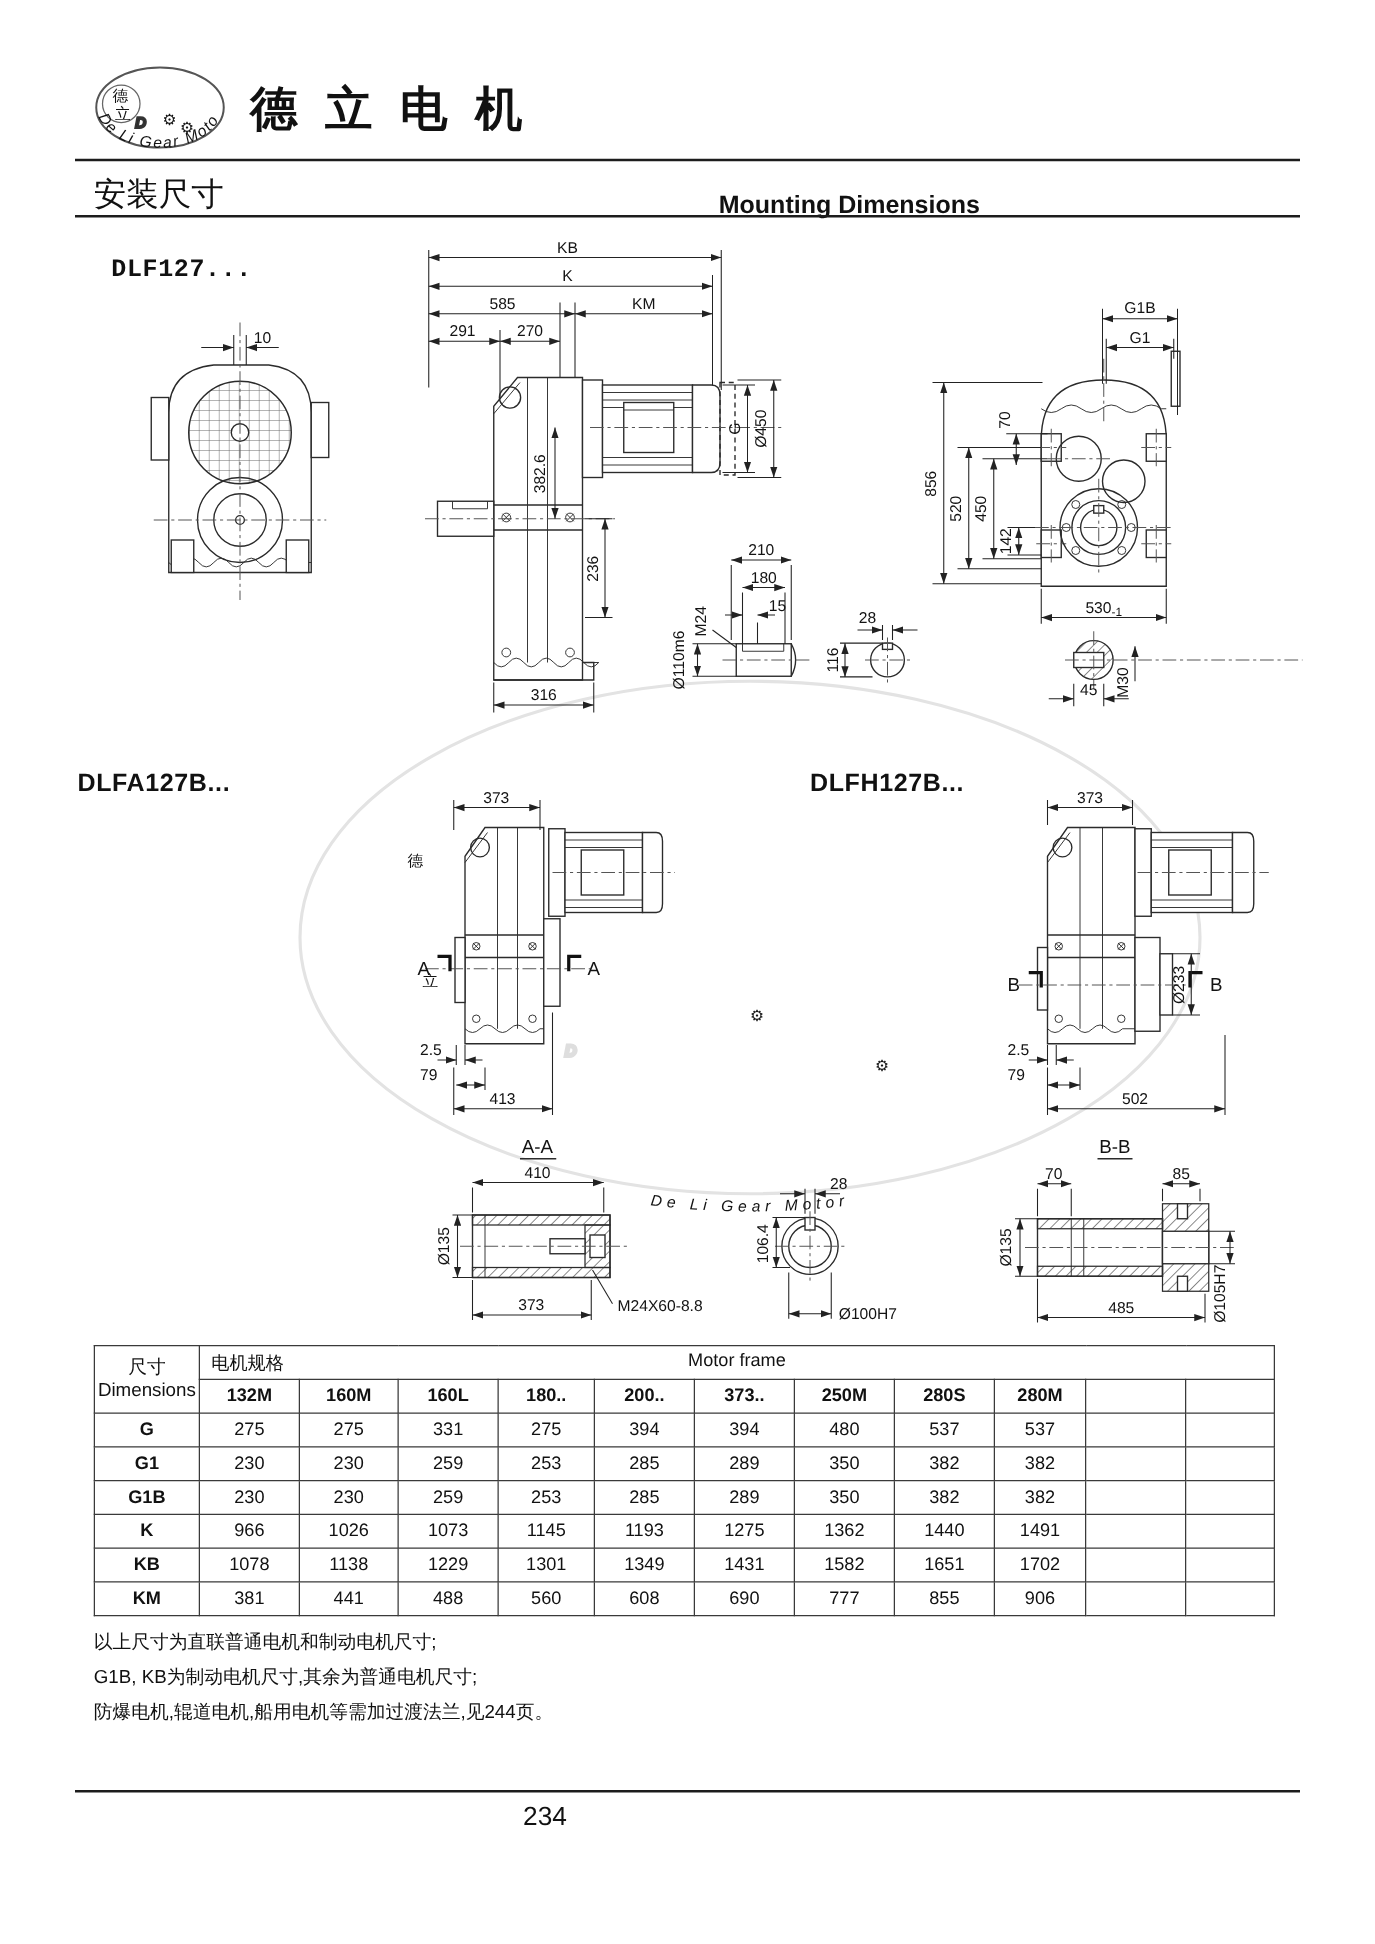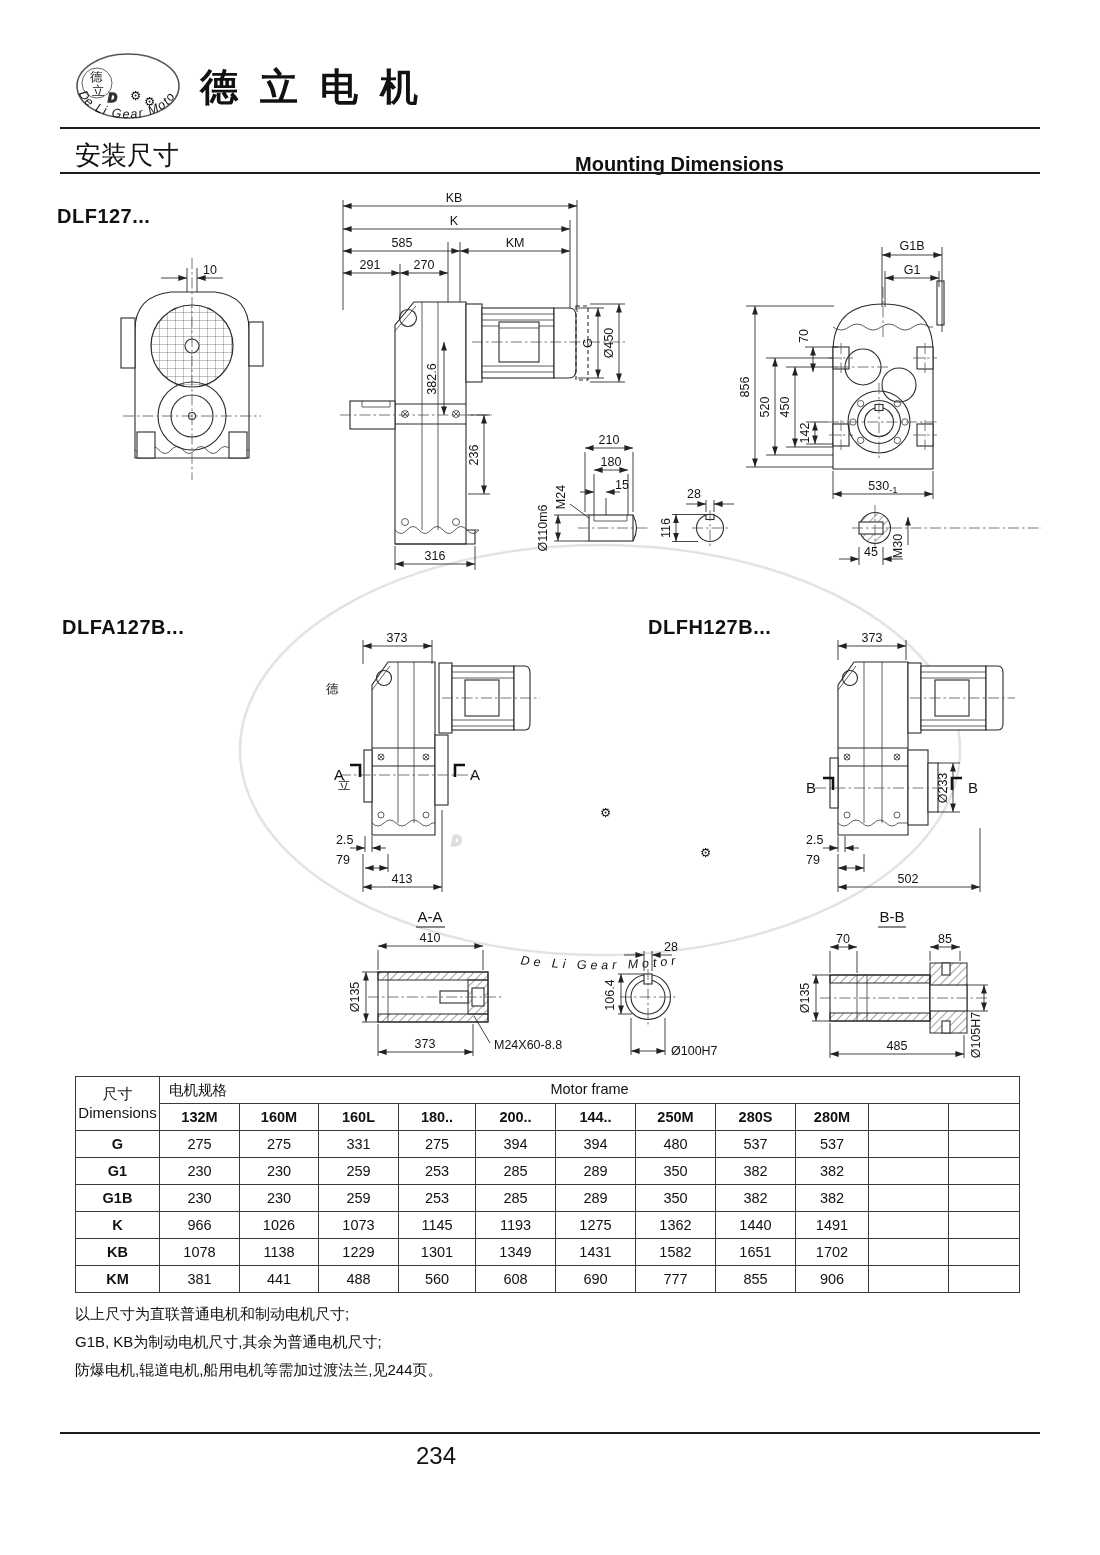--- a/index.html
+++ b/index.html
@@ -25,21 +25,21 @@
   #dimtable{position:absolute;left:75px;top:1076px;border-collapse:collapse;table-layout:fixed;width:944px;}
   #dimtable td{border:1px solid #3a3a3a;text-align:center;font-size:14.5px;height:26px;padding:0;}
   #dimtable .dimhead{font-size:15px;line-height:1.25;}
   #dimtable .group{text-align:left;padding-left:9px;position:relative;}
   #dimtable .group .gen{position:absolute;left:0;right:0;text-align:center;}
   #dimtable .ch{font-weight:bold;}
   #dimtable .rl{font-weight:bold;}
   .notes{position:absolute;font-size:15px;line-height:1.85;}
   .notes .t{margin-bottom:2px;}
   .att-t{font-weight:bold;font-size:15.5px;margin-bottom:8px;}
-  .pageno{position:absolute;left:0;width:872px;top:1442px;text-align:center;font-size:24px;}
+  .pageno{position:absolute;left:0;width:872px;top:1442px;text-align:center;font-size:21px;}
 </style>
 </head>
 <body>
 
 <div id="page">
 
   <svg width="0" height="0" class="abs" aria-hidden="true">
     <defs>
       <marker id="ar" markerWidth="10" markerHeight="8" refX="8.6" refY="3.5" orient="auto-start-reverse" markerUnits="userSpaceOnUse">
         <path d="M0,0.6 L8.6,3.5 L0,6.4 z" fill="#222"></path>
@@ -78,21 +78,21 @@
     <text font-size="9" font-style="italic" font-family="DejaVu Serif, serif" fill="#333" letter-spacing="1.5">
       <textPath href="#logoarc" startOffset="50%" text-anchor="middle">De Li Gear Motor</textPath>
     </text>
   </svg>
   <div class="brand">德立电机</div>
   <div class="rule" style="top:127px;height:2px;"></div>
   <div class="sec-cn">安装尺寸</div>
   <div class="sec-en">Mounting Dimensions</div>
   <div class="rule" style="top:172px;height:1.5px;"></div>
 
-  <div class="dwg-label" style="left:57px;top:205px;">DLF127...</div>
+  <div class="dwg-label" style="left:89px;top:205px;font-family:Liberation Mono, monospace;">DLF127...</div>
   <div class="dwg-label" style="left:62px;top:616px;">DLFA127B...</div>
   <div class="dwg-label" style="left:648px;top:616px;">DLFH127B...</div>
 
   <svg class="abs" style="left:95px;top:248px;z-index:1;" width="230" height="240">
     <g>
       <path class="g" d="M40,82 Q40,48 76,44 L120,44 Q154,48 154,82 L154,210 L40,210 Z"></path>
       <path class="gt" d="M40,202 q6,7 12,0 t12,0 t12,0 t12,0 t12,0 t12,0 t12,0 t12,0 t12,0 L154,202"></path>
       <rect class="g" x="26" y="70" width="14" height="50"></rect>
       <rect class="g" x="154" y="74" width="14" height="44"></rect>
       <rect class="g" x="42" y="184" width="18" height="26"></rect>
@@ -521,21 +521,21 @@
         <span class="gcn">电机规格</span>
         <span class="gen">Motor frame</span>
       </td>
     </tr>
     <tr>
       <td class="ch">132M</td>
       <td class="ch">160M</td>
       <td class="ch">160L</td>
       <td class="ch">180..</td>
       <td class="ch">200..</td>
-      <td class="ch">144..</td>
+      <td class="ch">373..</td>
       <td class="ch">250M</td>
       <td class="ch">280S</td>
       <td class="ch">280M</td>
       <td class="ch"></td>
       <td class="ch"></td>
     </tr>
     <tr>
       <td class="rl">G</td>
       <td>275</td>
           <td>275</td>

